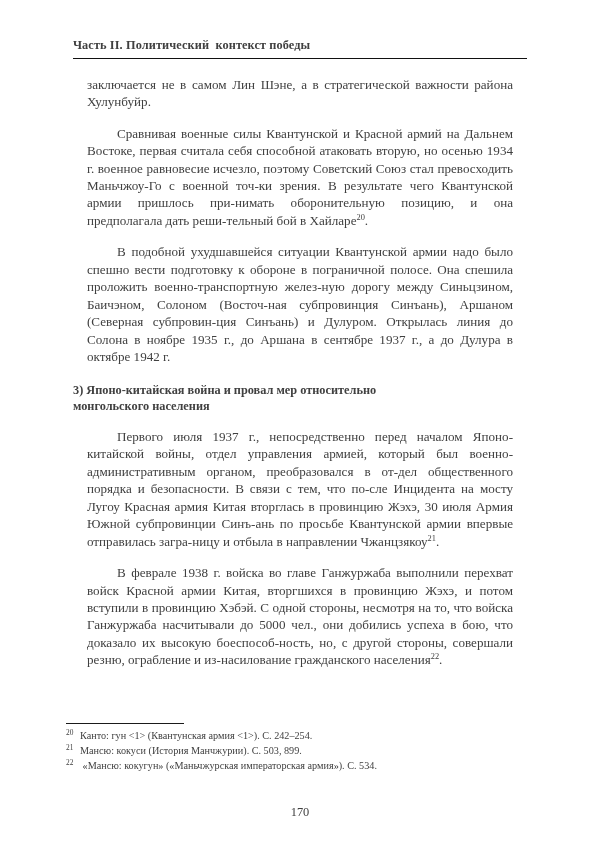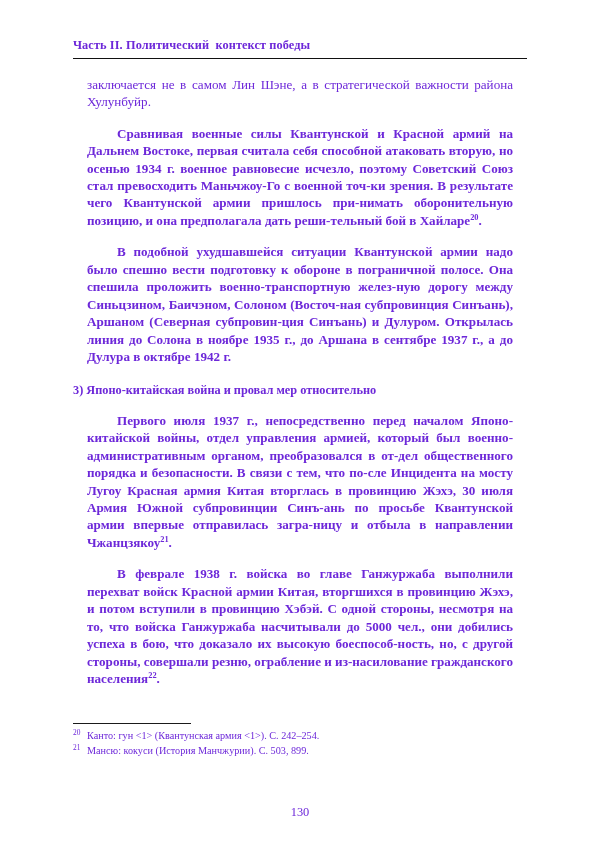--- a/index.html
+++ b/index.html
@@ -9,21 +9,21 @@
     background: #ffffff;
   }
   .page {
     position: relative;
     width: 600px;
     height: 851px;
     background: #ffffff;
     margin: 0 auto;
     overflow: hidden;
     font-family: "Liberation Serif", "DejaVu Serif", serif;
-    color: #6d28d9;
+    color: #404040;
     box-sizing: border-box;
   }
   .content {
     position: absolute;
     left: 73px;
     top: 0;
     width: 454px;
   }
 
   
@@ -51,42 +51,41 @@
     margin: 14px;
     font-size: 13.1px;
     line-height: 17.45px;
     text-align: justify;
     text-justify: inter-word;
     hyphens: manual;
     -webkit-hyphens: manual;
   }
   p.indent {
     text-indent: 30px;
-    font-weight: bold;
   }
   sup.fn {
     font-size: 8.4px;
     vertical-align: super;
     line-height: 0;
   }
 
   
   .section-heading {
     margin-top: 16px;
     margin-bottom: 14px;
     font-size: 12.3px;
     font-weight: bold;
     line-height: 16.2px;
     text-align: left;
   }
 
   
   .footnotes {
     position: absolute;
-    left: 73px;
+    left: 66px;
     top: 723px;
     width: 454px;
   }
   .fn-rule {
     border-top: 1.2px solid #1a1a1a;
     width: 118px;
     margin-bottom: 4px;
   }
   .fn-item {
     display: block;
@@ -133,33 +132,35 @@
 
       <p class="para"><span>заключается не в самом Лин Шэне, а в стратегической важности района Хулунбуйр.</span></p>
 
       <p class="para indent"><span>Сравнивая военные силы Квантунской и Красной армий на Дальнем Востоке, первая считала себя способной атаковать вторую, но осенью 1934 г. военное равновесие исчезло, поэтому Советский Союз стал превосходить Маньчжоу-Го с военной точ-ки зрения. В результате чего Квантунской армии пришлось при-нимать оборонительную позицию, и она предполагала дать реши-тельный бой в Хайларе</span><sup class="fn">20</sup><span>.</span></p>
 
       <p class="para indent"><span>В подобной ухудшавшейся ситуации Квантунской армии надо было спешно вести подготовку к обороне в пограничной полосе. Она спешила проложить военно-транспортную желез-ную дорогу между Синьцзином, Баичэном, Солоном (Восточ-ная субпровинция Синъань), Аршаном (Северная субпровин-ция Синъань) и Дулуром. Открылась линия до Солона в ноябре 1935 г., до Аршана в сентябре 1937 г., а до Дулура в октябре 1942 г.</span></p>
 
 
       <div class="section-heading">
         <div>3) Японо-китайская война и провал мер относительно</div>
+        <div>монгольского населения</div>
       </div>
 
       <p class="para indent"><span>Первого июля 1937 г., непосредственно перед началом Японо-китайской войны, отдел управления армией, который был военно-административным органом, преобразовался в от-дел общественного порядка и безопасности. В связи с тем, что по-сле Инцидента на мосту Лугоу Красная армия Китая вторглась в провинцию Жэхэ, 30 июля Армия Южной субпровинции Синъ-ань по просьбе Квантунской армии впервые отправилась загра-ницу и отбыла в направлении Чжанцзякоу</span><sup class="fn">21</sup><span>.</span></p>
 
       <p class="para indent"><span>В феврале 1938 г. войска во главе Ганжуржаба выполнили перехват войск Красной армии Китая, вторгшихся в провинцию Жэхэ, и потом вступили в провинцию Хэбэй. С одной стороны, несмотря на то, что войска Ганжуржаба насчитывали до 5000 чел., они добились успеха в бою, что доказало их высокую боеспособ-ность, но, с другой стороны, совершали резню, ограбление и из-насилование гражданского населения</span><sup class="fn">22</sup><span>.</span></p>
 
     </div>
   </div>
 
   <div class="footnotes">
     <div class="fn-rule"></div>
 
     <div class="fn-item"><span class="fn-num">20</span><span class="fn-text">Канто: гун &lt;1&gt; (Квантунская армия &lt;1&gt;). С. 242–254.</span></div>
 
     <div class="fn-item"><span class="fn-num">21</span><span class="fn-text">Мансю: кокуси (История Манчжурии). С. 503, 899.</span></div>
 
+    <div class="fn-item"><span class="fn-num">22</span><span class="fn-text"> «Мансю: кокугун» («Маньчжурская императорская армия»). С. 534.</span></div>
   </div>
 
-  <div class="page-number">130</div>
+  <div class="page-number">170</div>
 
 </div>
 
 </body></html>

